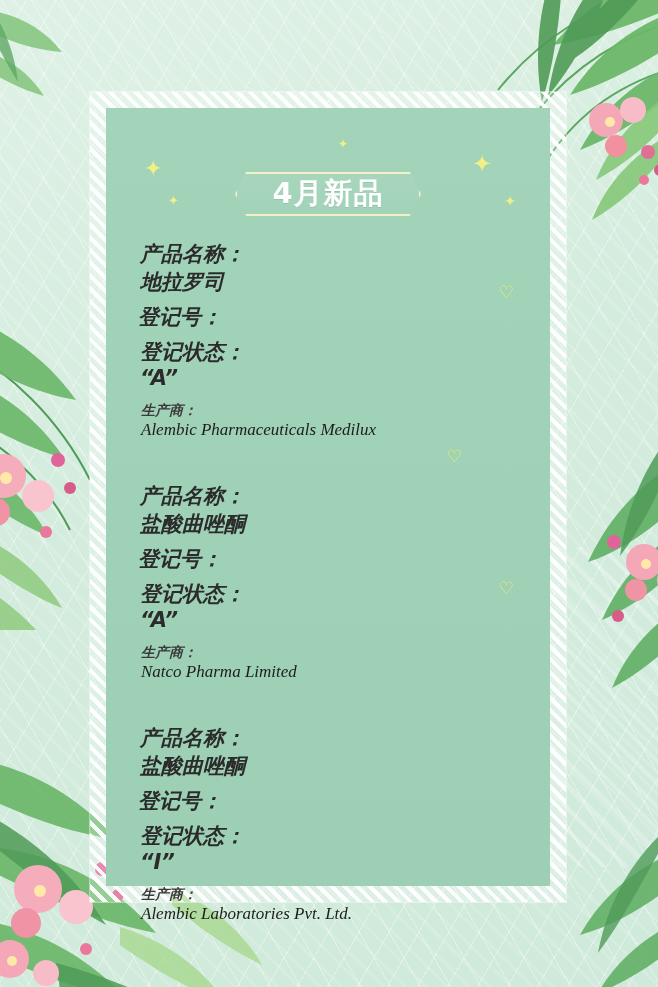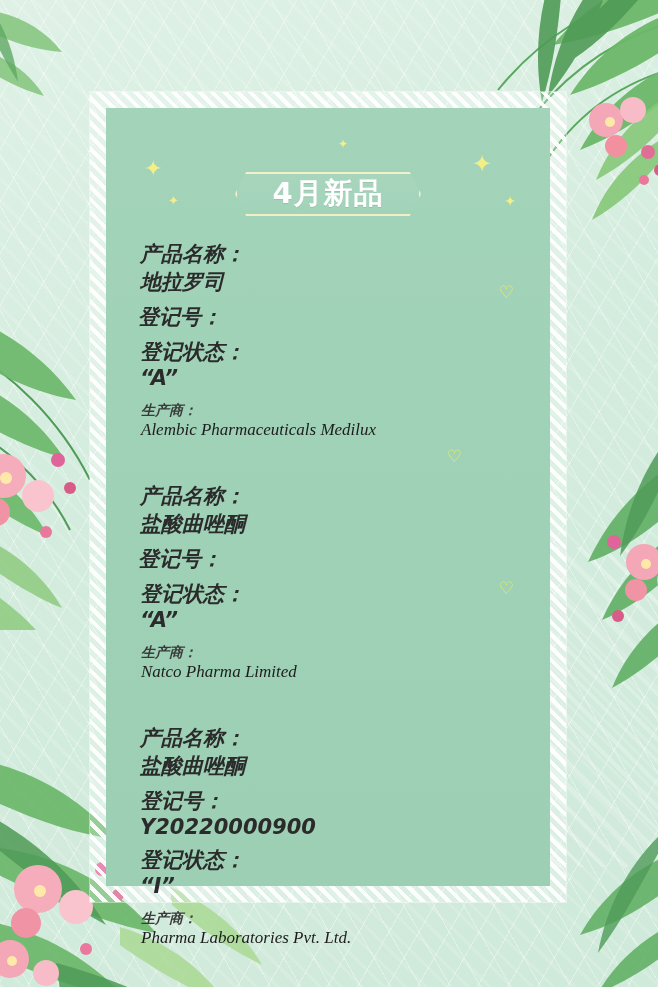--- a/index.html
+++ b/index.html
@@ -428,27 +428,26 @@
         </div>
       </div>
 
       <div class="entry">
         <div class="row">
           <span class="row-label">产品名称：</span>
           <span class="row-value">盐酸曲唑酮</span>
         </div>
         <div class="row">
           <span class="row-label">登记号：</span>
-          <span class="row-value">Y20220000900</span>
         </div>
         <div class="row">
           <span class="row-label">登记状态：</span>
           <span class="row-value">“I”</span>
         </div>
         <div class="row row-maker">
           <span class="maker-label">生产商：</span>
-          <span class="maker-value">Pharma Laboratories Pvt. Ltd.</span>
+          <span class="maker-value">Alembic Laboratories Pvt. Ltd.</span>
         </div>
       </div>
 
     </div>
   </div>
 </div>
 
 </body></html>

